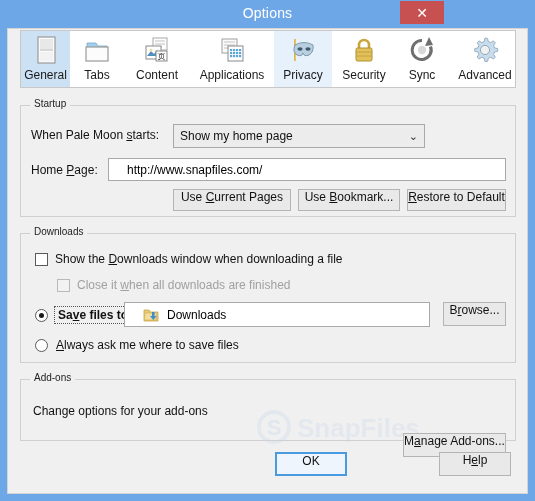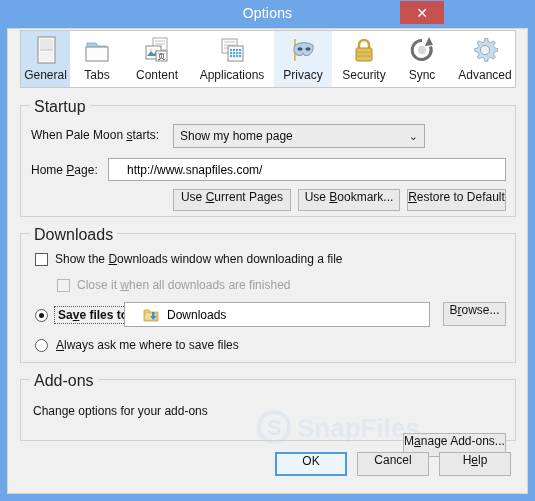--- a/index.html
+++ b/index.html
@@ -65,21 +65,21 @@
   
   .group{
     position:absolute;
     border:1px solid #d0d0d0;
     box-sizing:border-box;
     background:transparent;
   }
   .group-title{
     position:absolute;top:-8px;left:9px;
     background:#f0f0f0;padding:0 4px;
-    font-size:16px;color:#222;
+    font-size:10px;color:#222;
     font-family:"Liberation Sans", sans-serif;
   }
   .lbl{font-size:12px;color:#111;font-family:"Liberation Sans", sans-serif;}
   u.acc{text-decoration:underline;}
   
   .combo{
     position:absolute;
     background:#ececec;
     border:1px solid #a9a9a9;
     box-sizing:border-box;
@@ -335,21 +335,18 @@
       </div>
 
       <div class="btn" style="left:382px;top:20px;width:103px;height:24px;margin-top:33px;">
         <span><span>M</span><u class="acc">a</u><span>nage Add-ons...</span></span>
       </div>
     </div>
 
     <div class="btn default" style="left:267px;top:423px;width:72px;height:24px;">
       <span>OK</span>
     </div>
-    <div class="btn" style="left:349px;top:423px;width:72px;height:24px;">
-      <span>Cancel</span>
-    </div>
     <div class="btn" style="left:431px;top:423px;width:72px;height:24px;">
       <span><span>H</span><u class="acc">e</u><span>lp</span></span>
     </div>
 
   </div>
 </div>
 
 </body></html>

